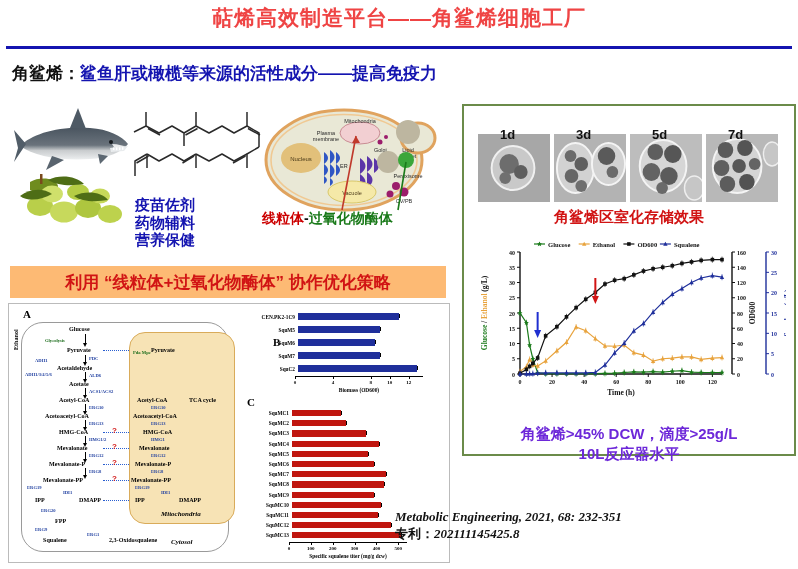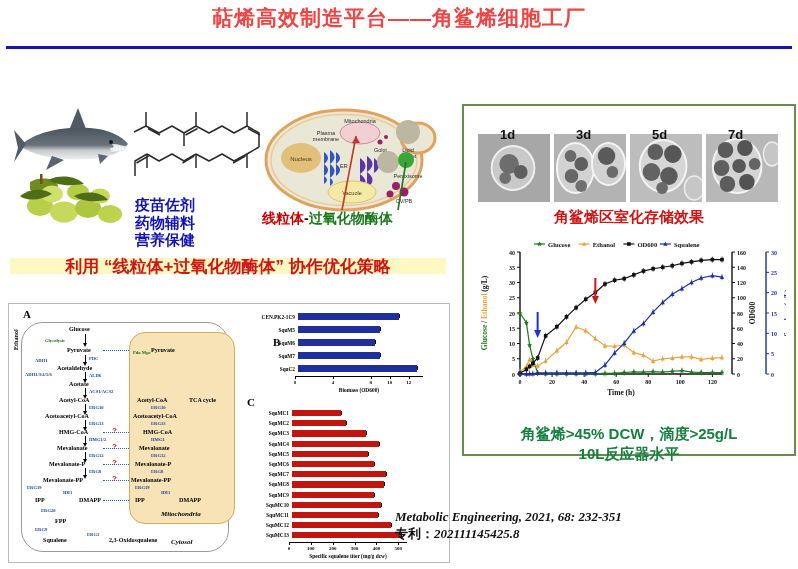--- a/index.html
+++ b/index.html
@@ -43,22 +43,22 @@
   .cell-wrap{position:absolute;left:256px;top:102px;width:182px;height:112px;}
   .organelle-note{
     position:absolute;left:262px;top:210px;font-size:14px;font-weight:bold;white-space:nowrap;
   }
   .organelle-note .a{color:#cc0000;}
   .organelle-note .b{color:#111;}
   .organelle-note .c{color:#1a7a1a;}
 
   
   .strategy{
-    position:absolute;left:10px;top:258px;width:436px;height:16px;
-    background:#fef9c3;display:flex;align-items:center;justify-content:center;
+    position:absolute;left:10px;top:266px;width:436px;height:32px;
+    background:#fdba74;display:flex;align-items:center;justify-content:center;
     color:#d11414;font-weight:bold;font-size:17px;white-space:nowrap;
   }
 
   
   .figure-block{position:absolute;left:8px;top:303px;width:440px;height:258px;
     border:1px solid #bbb;background:#fff;}
 
   
   .panelA{position:absolute;left:2px;top:2px;width:224px;height:252px;overflow:hidden;}
   .cytosol-shape{
@@ -110,39 +110,42 @@
   .tem-lab{position:absolute;top:6px;font-size:13px;font-weight:bold;color:#111;}
   .tem-caption{
     position:absolute;left:0;top:102px;width:330px;text-align:center;
     color:#d11414;font-weight:bold;font-size:15px;
   }
 
   .bigchart{position:absolute;left:10px;top:128px;width:312px;height:172px;}
 
   .resulttext{
     position:absolute;left:0;top:318px;width:330px;text-align:center;
-    color:#15803d;font-weight:bold;font-size:15px;line-height:1.3;
+    color:#6d28d9;font-weight:bold;font-size:15px;line-height:1.3;
   }
 
   
   .refs{
     position:absolute;left:395px;top:508px;width:400px;
     font-family:"Liberation Serif",serif;font-style:italic;font-weight:bold;
     font-size:13px;line-height:1.32;color:#111;
   }
   .refs .zh{font-style:normal;}
 </style>
 </head>
 <body>
 
 <div class="slide">
 
   <div class="title">萜烯高效制造平台——角鲨烯细胞工厂</div>
   <div class="title-rule"></div>
 
+  <div class="subtitle">
+    <span class="k">角鲨烯：</span><span class="v">鲨鱼肝或橄榄等来源的活性成分——提高免疫力</span>
+  </div>
 
   <div class="shark-wrap">
     <svg width="120" height="72" viewBox="0 0 120 72">
       <defs>
         <linearGradient id="sk" x1="0" y1="0" x2="0" y2="1">
           <stop offset="0%" stop-color="#4a5560"></stop>
             <stop offset="55%" stop-color="#6a737c"></stop>
           <stop offset="72%" stop-color="#c9ccce"></stop>
             <stop offset="100%" stop-color="#eceeef"></stop>
         </linearGradient>

